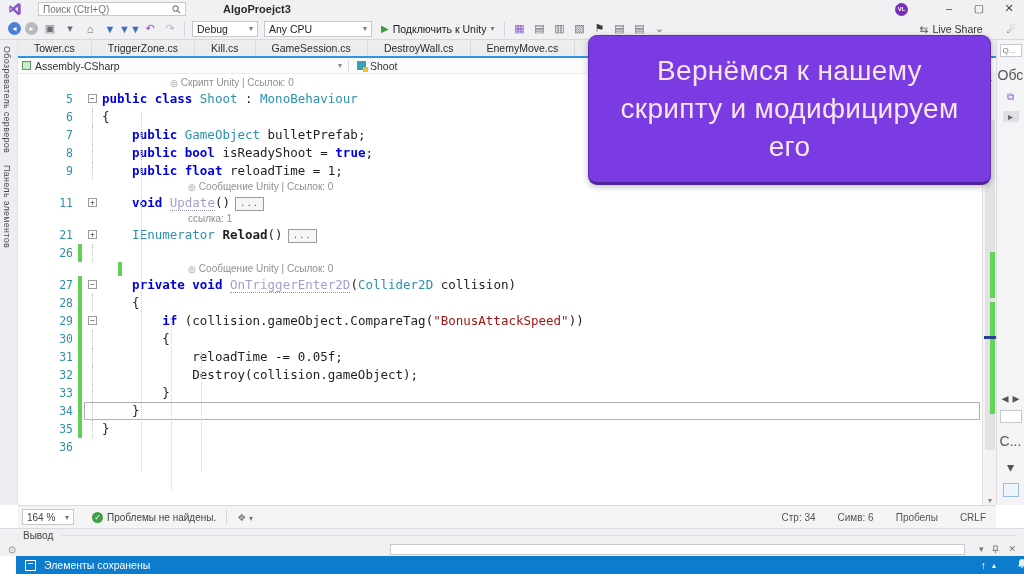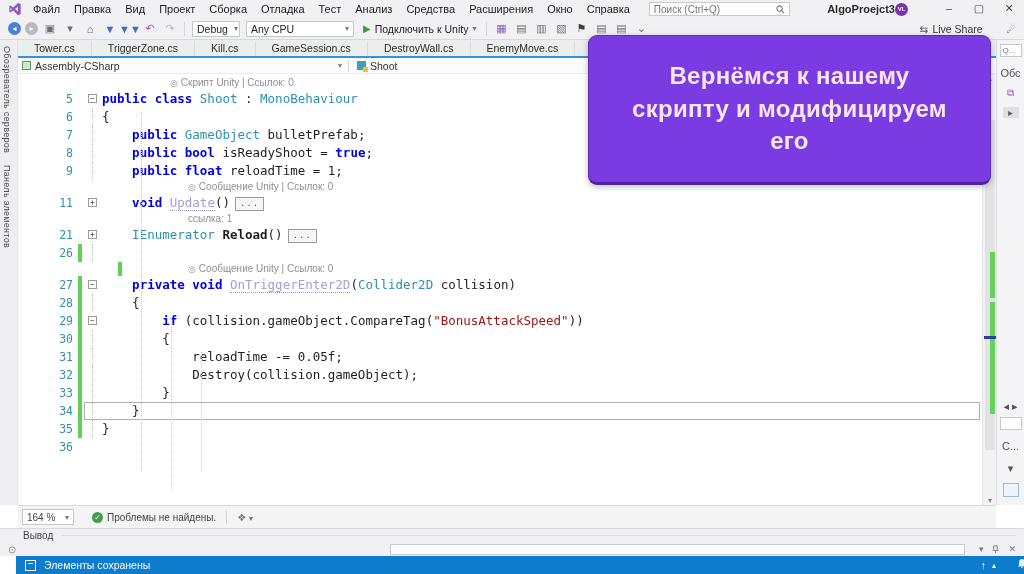--- a/index.html
+++ b/index.html
@@ -27,21 +27,21 @@
   .combo .arr { margin-left:auto; color:#7a7a7a; font-size:8px; padding-left:6px; }
   .play-group { display:inline-flex; align-items:center; margin:0 6px; font-size:10.5px; color:#222; }
   .play-tri { color:#3a9e3a; font-size:10px; margin-right:4px; }
   .tb-right { margin-left:auto; display:flex; align-items:center; padding-right:8px; font-size:10.5px; color:#333; }
 
   
   .leftstrip { position:absolute; left:0; top:40px; width:18px; height:465px; background:#eeeef2; border-right:1px solid #e2e2e8; z-index:2; }
   .vtab { writing-mode:vertical-rl; transform:rotate(0deg); font-size:9px; color:#4a4a4a; padding:6px 2px; letter-spacing:0.3px; }
   .rightstrip { position:absolute; right:0; top:40px; width:28px; height:465px; background:#f4f4f7; border-left:1px solid #ddd; z-index:2; display:flex; flex-direction:column; align-items:center; font-size:8px; color:#666; }
   .rs-box { width:22px; height:13px; border:1px solid #c8c8cf; background:#fff; font-size:8px; color:#777; padding-left:2px; line-height:12px; overflow:hidden; margin-top:4px; }
-  .rs-label { font-size:11px; color:#555; margin-top:10px; }
+  .rs-label { font-size:14px; color:#555; margin-top:10px; }
   .rs-icon { margin-top:8px; font-size:10px; }
 
   
   .tabwell { position:absolute; left:18px; top:40px; width:978px; height:16px; background:#eceded; display:flex; align-items:flex-end; z-index:1; }
   .doc-tab { font-size:10.5px; color:#2a2a2a; padding:0 16px; line-height:15px; border-right:1px solid #d9d9df; white-space:nowrap; }
   .tab-underline { position:absolute; left:18px; top:56px; width:978px; height:2px; background:#3095e0; z-index:1; }
 
   
   .breadcrumb { position:absolute; left:18px; top:58px; width:978px; height:16px; background:#fbfbfc; border-bottom:1px solid #ececf0; display:flex; align-items:center; font-size:10.5px; color:#333; z-index:1; }
   .bc-proj { display:flex; align-items:center; width:330px; padding-left:4px; }
@@ -103,45 +103,31 @@
   
   .statusbar { position:absolute; left:16px; top:556px; width:1024px; height:18px; background:#0e7ccd; color:#fff; display:flex; align-items:center; font-size:10.5px; z-index:6; }
   .sb-icon { width:11px; height:11px; border:1px solid #fff; margin:0 8px 0 9px; position:relative; }
   .sb-icon::after { content:""; position:absolute; left:2px; top:2px; width:5px; height:1px; background:#fff; }
   .sb-right { margin-left:auto; display:flex; align-items:center; gap:6px; padding-right:12px; }
   .bell { position:relative; margin-left:14px; }
   .bell .dot { position:absolute; right:-3px; bottom:-1px; width:6px; height:6px; border-radius:50%; background:#d83b2f; }
 
   
   .callout { position:absolute; left:588px; top:35px; width:403px; height:150px; background:#7a3be3; border:1px solid #5e2cb8; border-bottom:3px solid #4f249c; border-radius:9px; z-index:20; display:flex; align-items:center; justify-content:center; box-shadow:0 2px 6px rgba(0,0,0,.25); }
-  .callout .txt { font-size:24px; line-height:1.35; font-weight:700; color:#f6e6f2; text-align:center; white-space:pre-line; letter-spacing:0.3px; padding:0 14px; }
+  .callout .txt { font-size:28px; line-height:1.35; font-weight:400; color:#f6e6f2; text-align:center; white-space:pre-line; letter-spacing:0.3px; padding:0 14px; }
 </style>
 </head>
 <body>
 
 <div id="root">
 
   <div class="menubar">
     <svg class="vs-logo" viewBox="0 0 16 16">
       <path d="M11.5 1 5.8 6.4 2.7 4 1.5 4.6v6.8L2.7 12l3.1-2.4 5.7 5.4 3-1.3V2.3l-3-1.3zM2.9 9.7V6.3L4.5 8 2.9 9.7zM11.3 11 8 8l3.3-3v6z" fill="#8a57c7"></path>
     </svg>
-    <div id="menu-items" style="display:flex;">
-        <span class="menu-item">Файл</span>
-        <span class="menu-item">Правка</span>
-        <span class="menu-item">Вид</span>
-        <span class="menu-item">Проект</span>
-        <span class="menu-item">Сборка</span>
-        <span class="menu-item">Отладка</span>
-        <span class="menu-item">Тест</span>
-        <span class="menu-item">Анализ</span>
-        <span class="menu-item">Средства</span>
-        <span class="menu-item">Расширения</span>
-        <span class="menu-item">Окно</span>
-        <span class="menu-item">Справка</span>
-      </div>
     <div class="qsearch">
       <span>Поиск (Ctrl+Q)</span>
       <svg class="mag" width="9" height="9" viewBox="0 0 10 10">
           <circle cx="4" cy="4" r="3" fill="none" stroke="#777" stroke-width="1.2"></circle>
           <line x1="6.2" y1="6.2" x2="9" y2="9" stroke="#777" stroke-width="1.2"></line>
         </svg>
     </div>
     <span class="win-title">AlgoProejct3</span>
     <div class="mb-right">
       <div class="avatar">VL</div>
@@ -157,21 +143,21 @@
         <span class="tb-circle" style="background: rgb(185, 185, 191); margin: 0px 2px;">▸</span>
         <span class="tb-icon">▣</span>
         <span class="tb-icon">▾</span>
         <span class="tb-icon">⌂</span>
         <span class="tb-icon" style="color: rgb(59, 111, 196);">▼</span>
         <span class="tb-icon" style="color: rgb(59, 111, 196);">▼▼</span>
         <span class="tb-icon" style="color: rgb(155, 63, 192);">↶</span>
         <span class="tb-icon" style="color: rgb(181, 181, 187);">↷</span>
       </span>
     <span class="tb-sep"></span>
-    <span class="combo" style="width:48px">
+    <span class="combo" style="width:66px">
       <span>Debug</span>
         <span class="arr">▾</span>
     </span>
     <span class="combo" style="width:108px">
       <span>Any CPU</span>
         <span class="arr">▾</span>
     </span>
     <span class="play-group">
       <span class="play-tri">▶</span>
       <span>Подключить к Unity</span>
@@ -467,20 +453,26 @@
     <div class="zoom-combo">
       <span>164 %</span>
         <span class="arr">▾</span>
     </div>
     <div class="health">
       <span class="chk">✓</span>
       <span>Проблемы не найдены.</span>
     </div>
     <span class="tb-sep" style="margin:0 10px"></span>
     <span style="color:#777">❖ <span style="font-size:8px">▾</span></span>
+    <div class="zs-right">
+      <span>Стр: 34</span>
+      <span>Симв: 6</span>
+      <span>Пробелы</span>
+      <span>CRLF</span>
+    </div>
   </div>
 
   <div class="output">
     <div class="out-head">
       <span>Вывод</span>
       <span class="rule"></span>
     </div>
     <div class="out-row">
       <span style="color:#888;font-size:10px">⊙</span>
       <div class="out-combo"></div>

